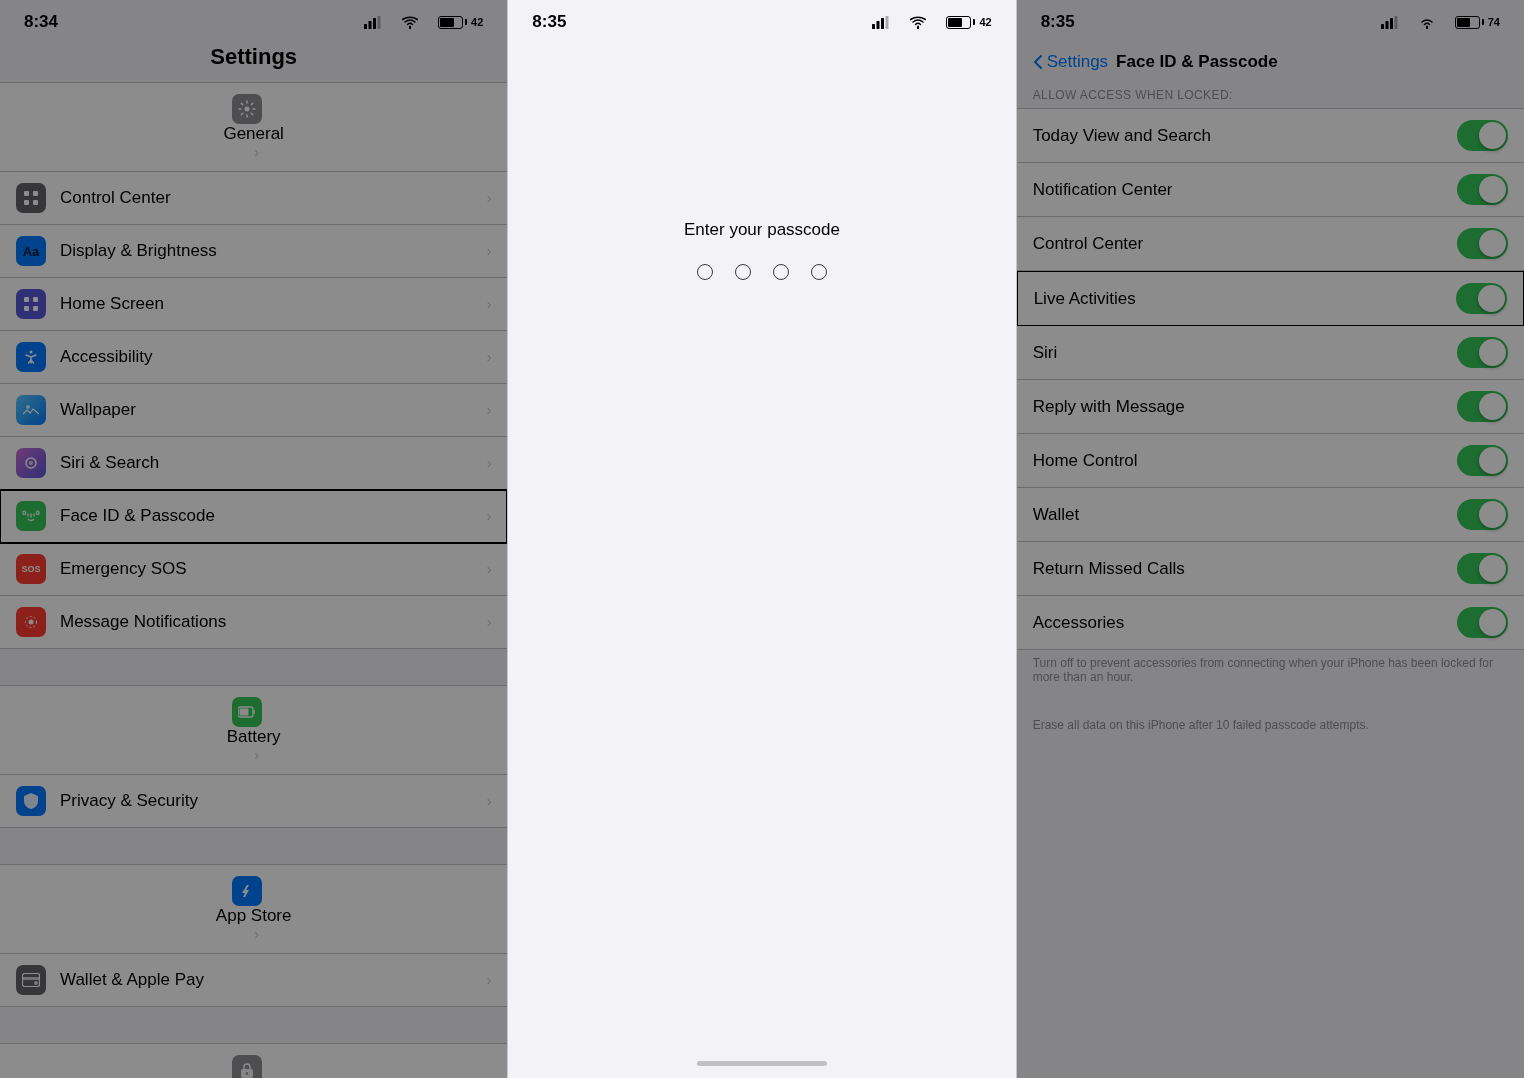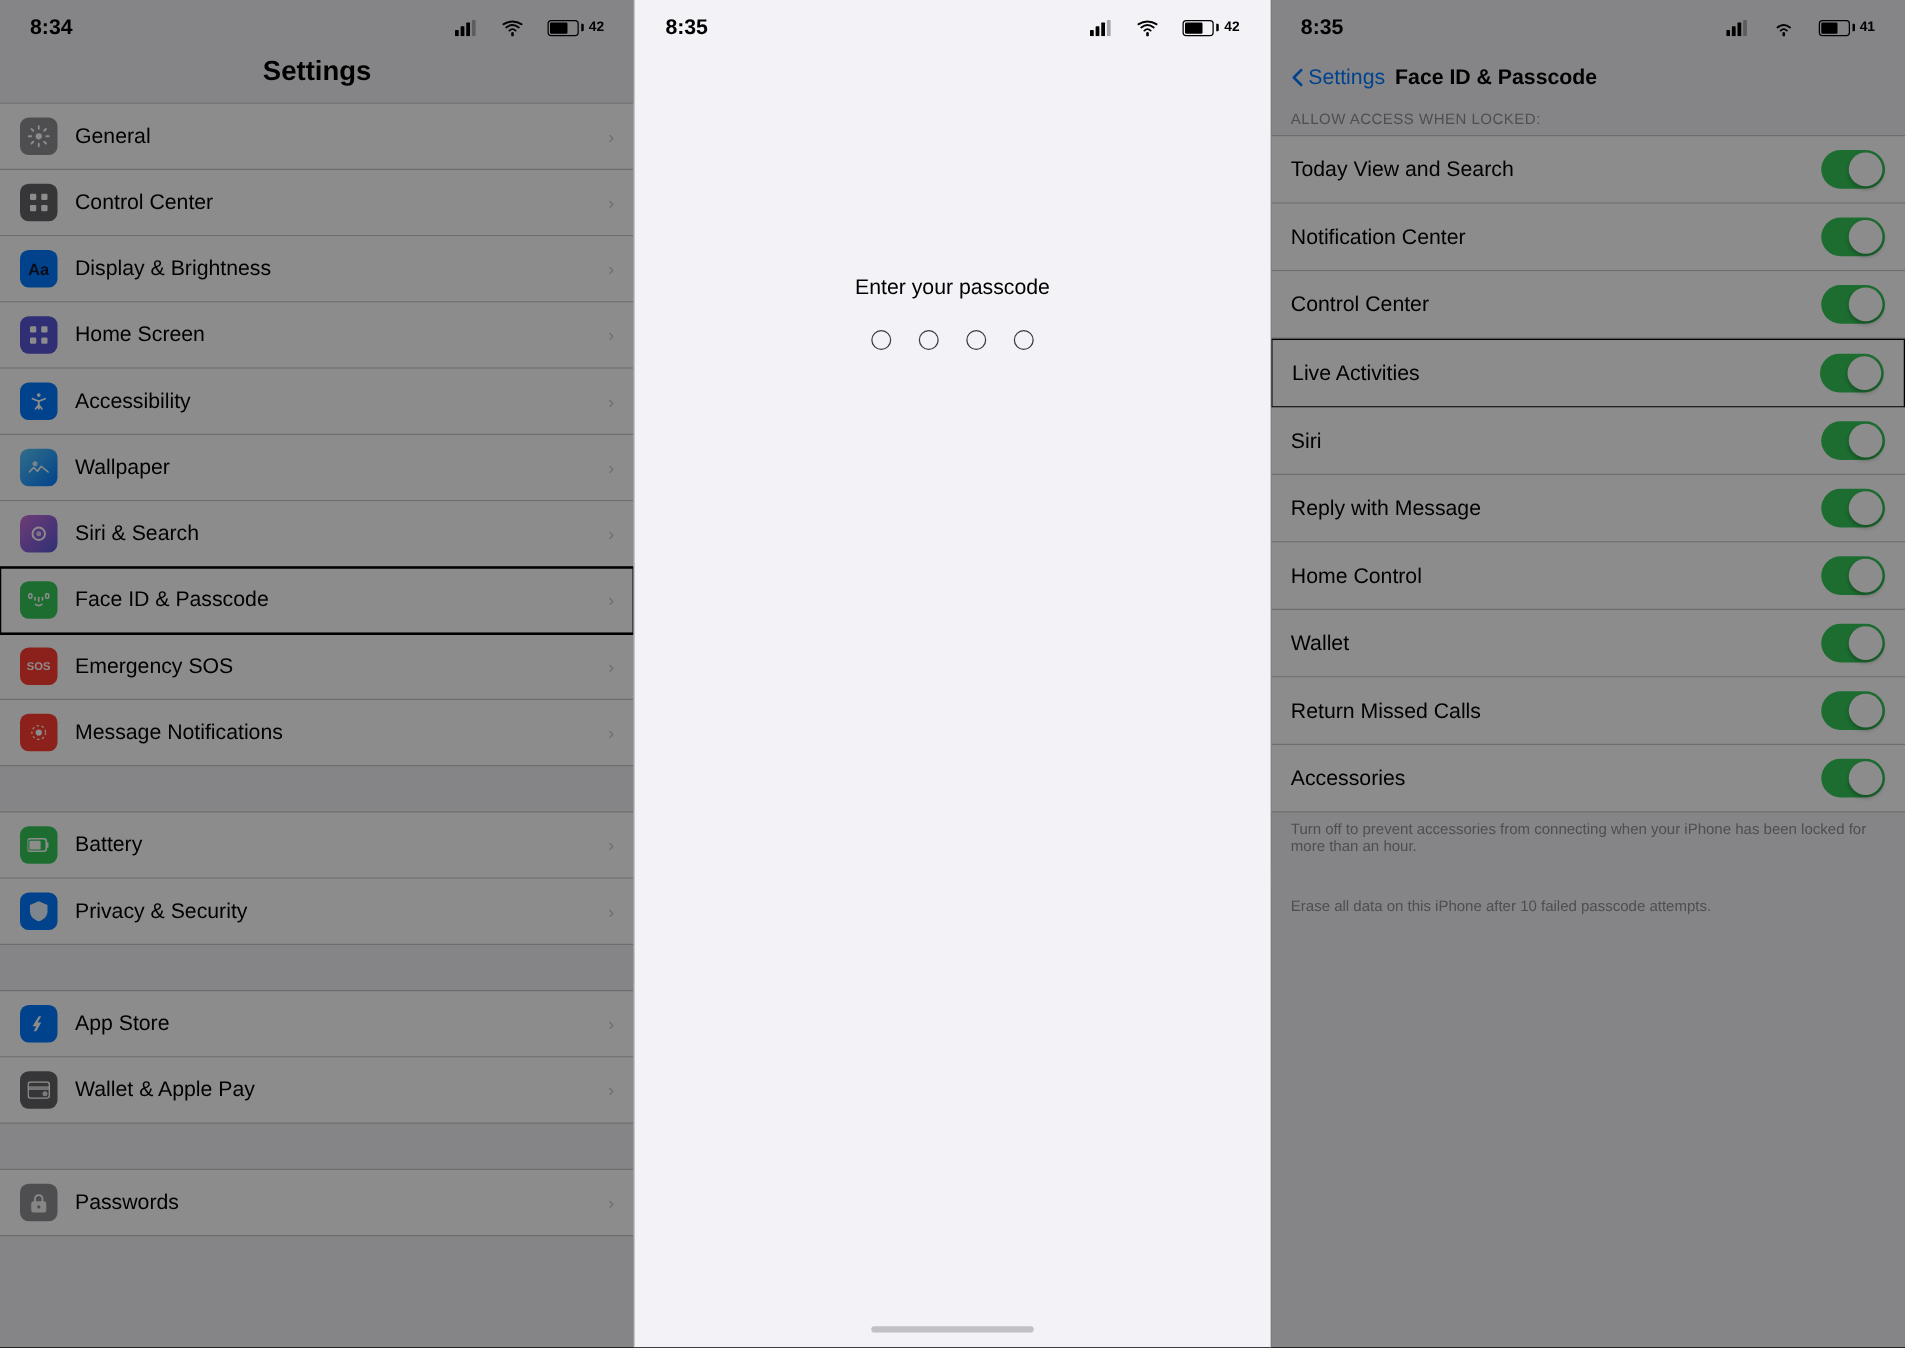--- a/index.html
+++ b/index.html
@@ -70,20 +70,21 @@
       display: flex;
       align-items: center;
       padding: 11px 16px 11px 16px;
       background: #fff;
       border-bottom: 0.5px solid #c6c6c8;
       cursor: pointer;
       position: relative;
     }
     .settings-item:first-child {
       border-top: 0.5px solid #c6c6c8;
+      flex-direction: column;
     }
     .settings-item.highlighted {
       background: #fff;
       outline: 2px solid #000;
       outline-offset: -1px;
       z-index: 2;
     }
 
     .item-icon {
       width: 30px;
@@ -546,21 +547,21 @@
       <svg width="16" height="13" viewBox="0 0 16 13">
         <path d="M8 10.5 L8 12.5" stroke="#000" stroke-width="2" stroke-linecap="round"></path>
         <path d="M5.5 8.5 Q8 6 10.5 8.5" stroke="#000" stroke-width="1.5" fill="none" stroke-linecap="round"></path>
         <path d="M3 6 Q8 2 13 6" stroke="#000" stroke-width="1.5" fill="none" stroke-linecap="round"></path>
       </svg>
       <div style="display:flex;align-items:center;gap:2px;">
         <div style="width:25px;height:13px;border:1.5px solid #000;border-radius:3px;position:relative;display:flex;align-items:center;padding:1px;">
           <div style="width:62%;height:100%;background:#000;border-radius:1px;"></div>
         </div>
         <div style="width:2px;height:6px;background:#000;border-radius:0 1px 1px 0;"></div>
-        <span style="font-size:11px;font-weight:600;color:#000;margin-left:2px;">41</span>
+        <span style="font-size:11px;font-weight:600;color:#000;margin-left:2px;">74</span>
       </div>
     </div>
   </div>
 
   <div class="right-nav">
     <div class="back-btn">
       <svg width="10" height="16" viewBox="0 0 10 16" fill="none">
           <path d="M8 2L2 8l6 6" stroke="#007aff" stroke-width="2" stroke-linecap="round" stroke-linejoin="round"></path>
         </svg>
       <span style="color:#007aff;font-size:17px;">Settings</span>

